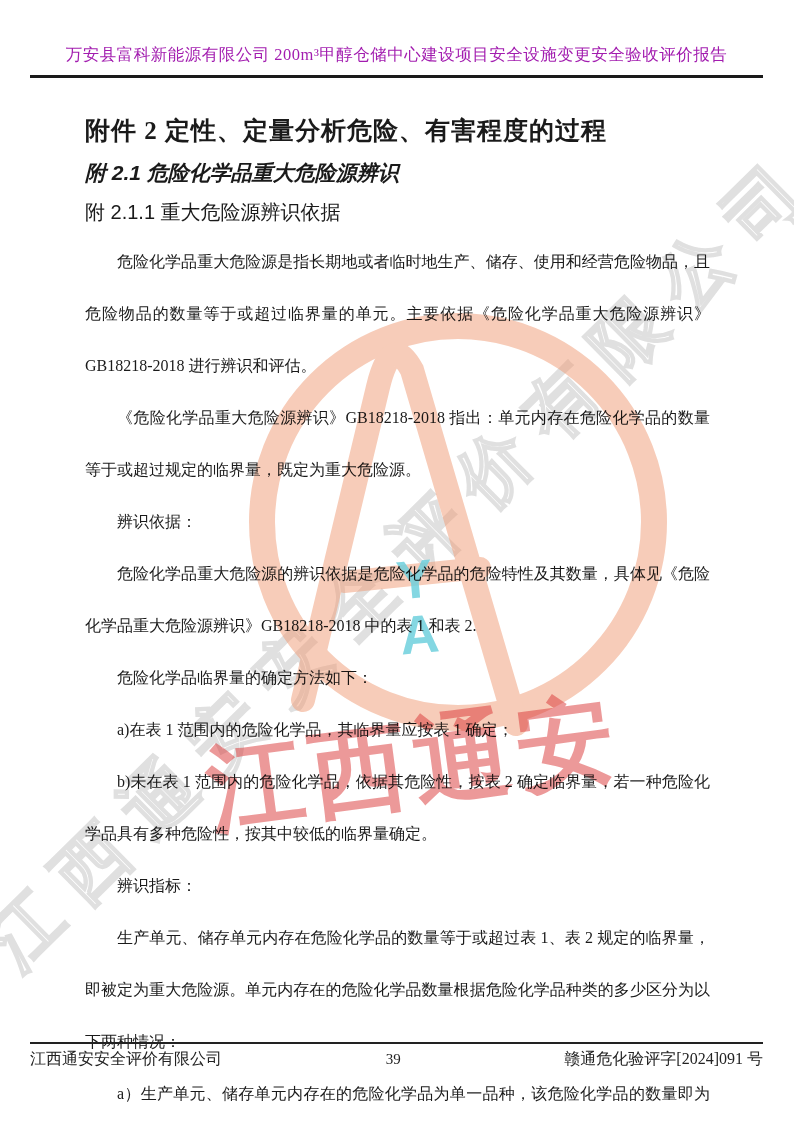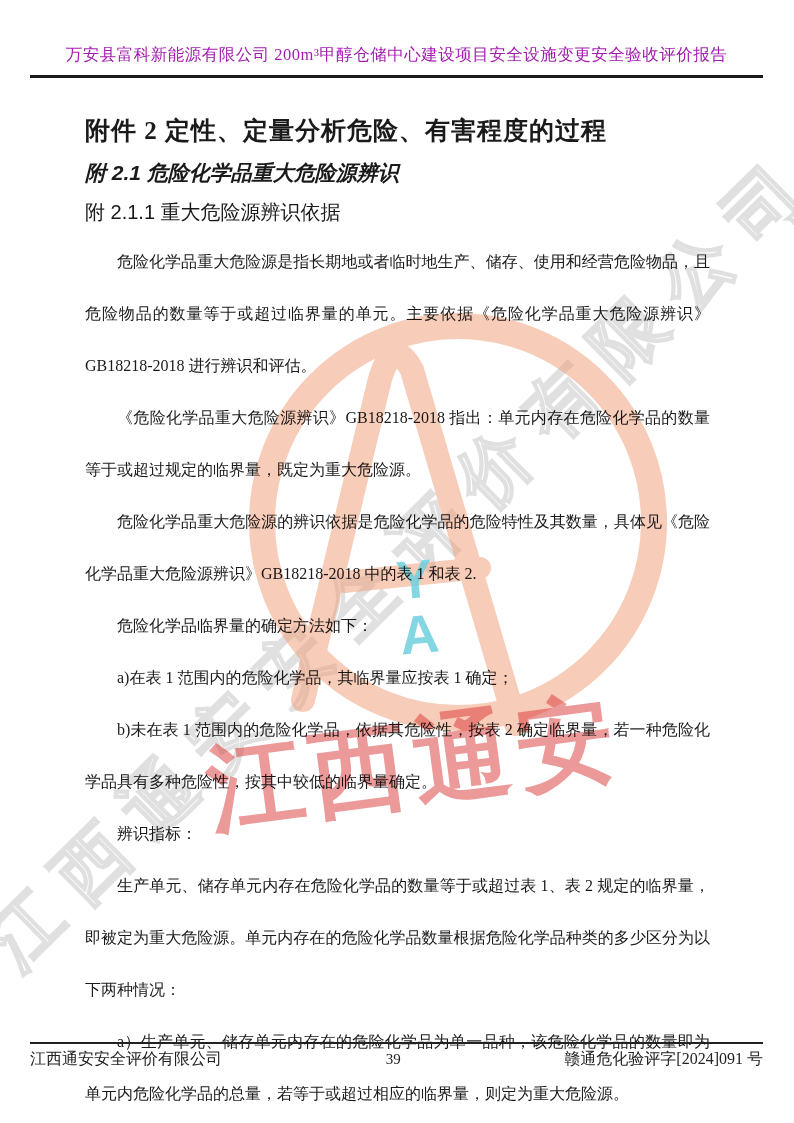--- a/index.html
+++ b/index.html
@@ -129,20 +129,21 @@
   <div class="header">
     <span>万安县富科新能源有限公司 200m³甲醇仓储中心建设项目安全设施变更安全验收评价报告</span>
   </div>
 
   <div class="content">
       <div class="blk h1">附件 2 定性、定量分析危险、有害程度的过程</div>
       <div class="blk h2">附 2.1 危险化学品重大危险源辨识</div>
       <div class="blk h3">附 2.1.1 重大危险源辨识依据</div>
       <div class="blk p">危险化学品重大危险源是指长期地或者临时地生产、储存、使用和经营危险物品，且危险物品的数量等于或超过临界量的单元。主要依据《危险化学品重大危险源辨识》GB18218-2018 进行辨识和评估。</div>
       <div class="blk p">《危险化学品重大危险源辨识》GB18218-2018 指出：单元内存在危险化学品的数量等于或超过规定的临界量，既定为重大危险源。</div>
+      <div class="blk p">辨识依据：</div>
       <div class="blk p">危险化学品重大危险源的辨识依据是危险化学品的危险特性及其数量，具体见《危险化学品重大危险源辨识》GB18218-2018 中的表 1 和表 2.</div>
       <div class="blk p">危险化学品临界量的确定方法如下：</div>
       <div class="blk p">a)在表 1 范围内的危险化学品，其临界量应按表 1 确定；</div>
       <div class="blk p">b)未在表 1 范围内的危险化学品，依据其危险性，按表 2 确定临界量，若一种危险化学品具有多种危险性，按其中较低的临界量确定。</div>
       <div class="blk p">辨识指标：</div>
       <div class="blk p">生产单元、储存单元内存在危险化学品的数量等于或超过表 1、表 2 规定的临界量，即被定为重大危险源。单元内存在的危险化学品数量根据危险化学品种类的多少区分为以下两种情况：</div>
       <div class="blk p">a）生产单元、储存单元内存在的危险化学品为单一品种，该危险化学品的数量即为单元内危险化学品的总量，若等于或超过相应的临界量，则定为重大危险源。</div>
     </div>
 
   <div class="watermark">

